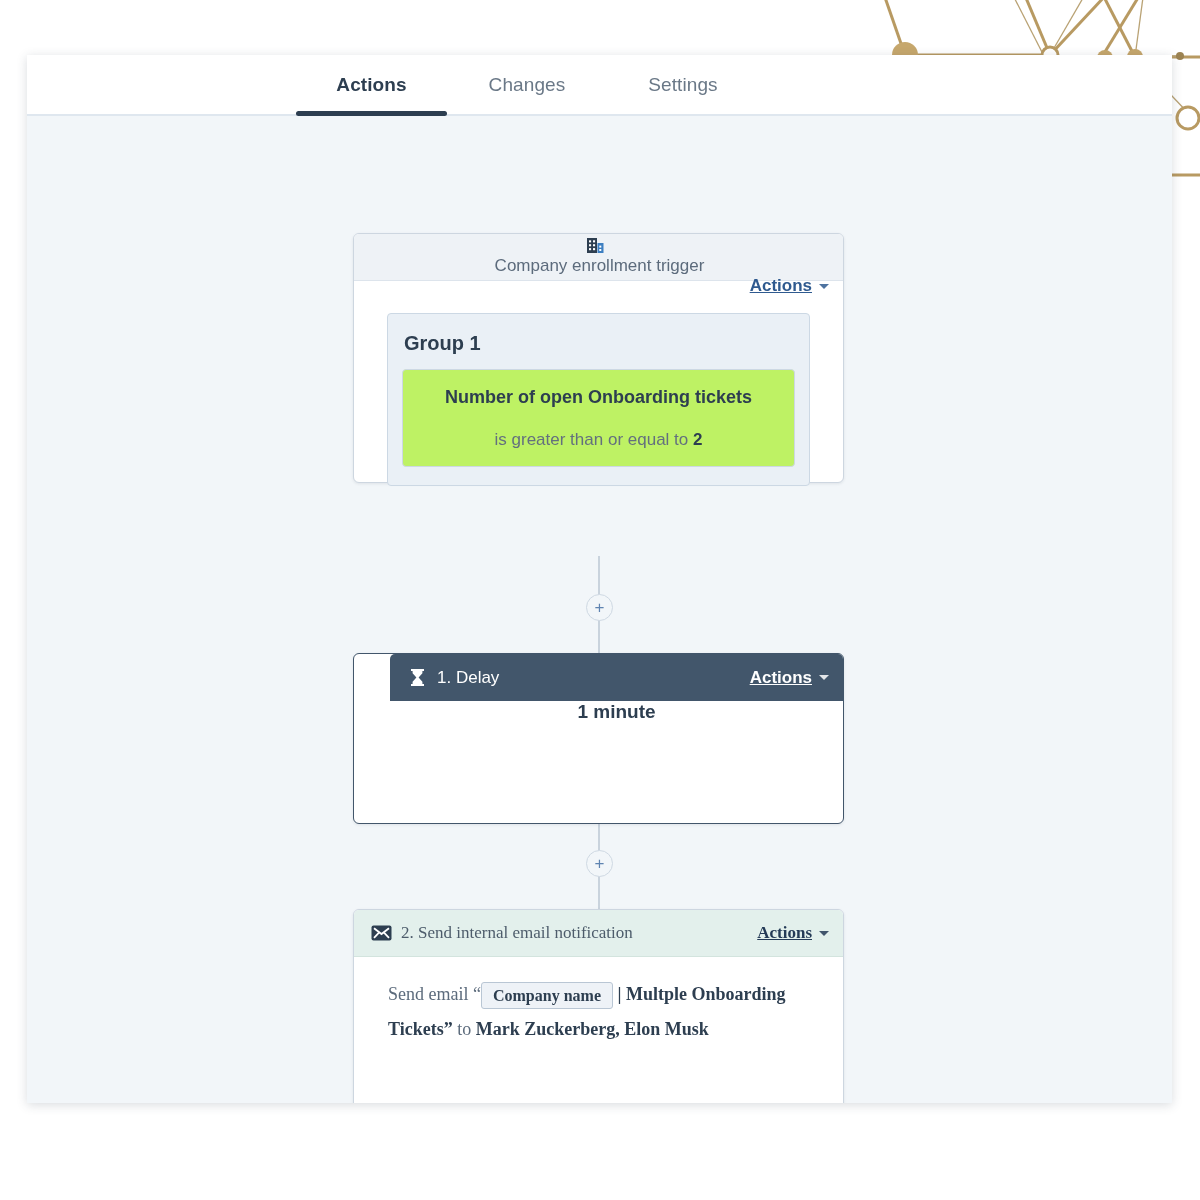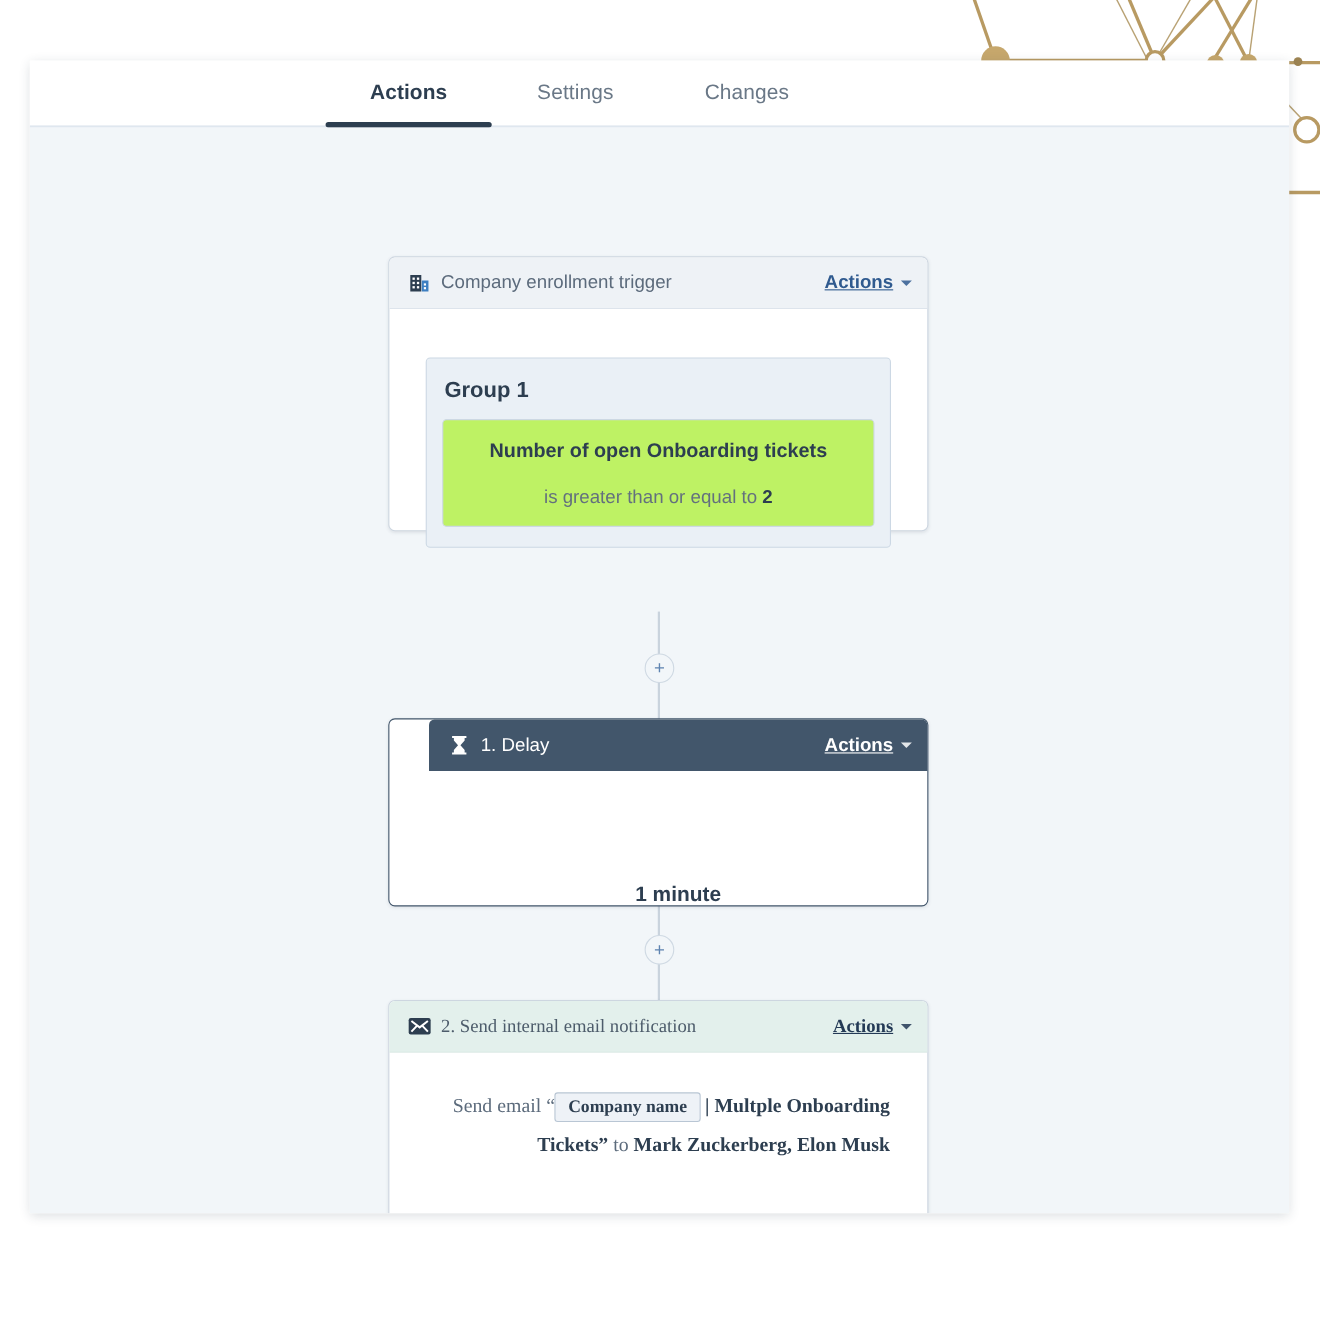--- a/index.html
+++ b/index.html
@@ -143,34 +143,34 @@
   .actions-label { text-decoration: underline; }
   .caret {
     width: 0; height: 0;
     border-left: 5px solid transparent;
     border-right: 5px solid transparent;
     border-top: 5px solid currentColor;
     opacity: .85;
   }
 
   
-  .head-trigger { background: #eef2f6; border-bottom: 1px solid #dde4ec; color: #5c6b7c; }
+  .head-trigger { background: #eef2f6; border-bottom: 1px solid #dde4ec; color: #5c6b7c; flex-direction: column; }
   .head-trigger .actions-link { color: #2f5a8f; }
 
   
   .head-delay { background: #42566b; color: #ffffff; }
   .head-delay .actions-link { color: #ffffff; }
 
   
   .head-email { background: #e3f0ec; border-bottom: 1px solid #d3e4de; color: #4d5c6b; }
   .head-email .actions-link { color: #243a56; }
 
   
   #card-trigger { top: 117px; height: 250px; }
-  .trigger-body { padding: 44px 33px 0 33px; }
+  .trigger-body { padding: 32px 33px 0 33px; }
 
   .group-box {
     background: #eaf0f6;
     border: 1px solid #ccd8e4;
     border-radius: 4px;
     padding: 18px 14px 18px 14px;
   }
   .group-title {
     font-size: 20px;
     font-weight: bold;
@@ -216,34 +216,34 @@
     z-index: 3;
   }
   #plus-1 { top: 478px; }
   #plus-2 { top: 734px; }
 
   
   #card-delay { top: 537px; height: 171px; border-color: #42566b; padding-left: 36px; }
   .delay-body {
     height: 124px;
     display: flex;
-    align-items: flex-end;
+    align-items: flex-start;
     justify-content: center;
   }
   .delay-value {
     font-size: 19px;
     font-weight: bold;
     color: #2d3e50;
   }
 
   
   #card-email { top: 793px; height: 222px; font-family: Liberation Serif, serif; }
   .email-body {
-    padding: 31px 34px 0 34px;
-    text-align: right;
+    padding: 20px 34px 0 34px;
+    text-align: left;
     font-size: 18px;
     line-height: 1.95;
     color: #2d3e50;
   }
   .email-body .soft { color: #5c6b7c; font-weight: normal; }
   .email-body b { font-weight: bold; color: #2d3e50; }
   .token {
     display: inline-block;
     background: #eef2f7;
     border: 1px solid #b9c6d4;
@@ -288,25 +288,25 @@
   <circle cx="1188" cy="118" r="11" fill="#ffffff" stroke="#b89a62" stroke-width="3"></circle>
 </svg>
 
 <div class="panel">
 
   <div class="tabbar">
     <div class="tabs">
       <div class="tab t-actions active">
         <span>Actions</span>
       </div>
+      <div class="tab t-changes">
+        <span>Changes</span>
+      </div>
       <div class="tab t-settings">
         <span>Settings</span>
-      </div>
-      <div class="tab t-changes">
-        <span>Changes</span>
       </div>
     </div>
   </div>
 
   <div class="canvas">
 
     <div class="spine"></div>
 
     <div class="card" id="card-trigger">
       <div class="card-head head-trigger">

